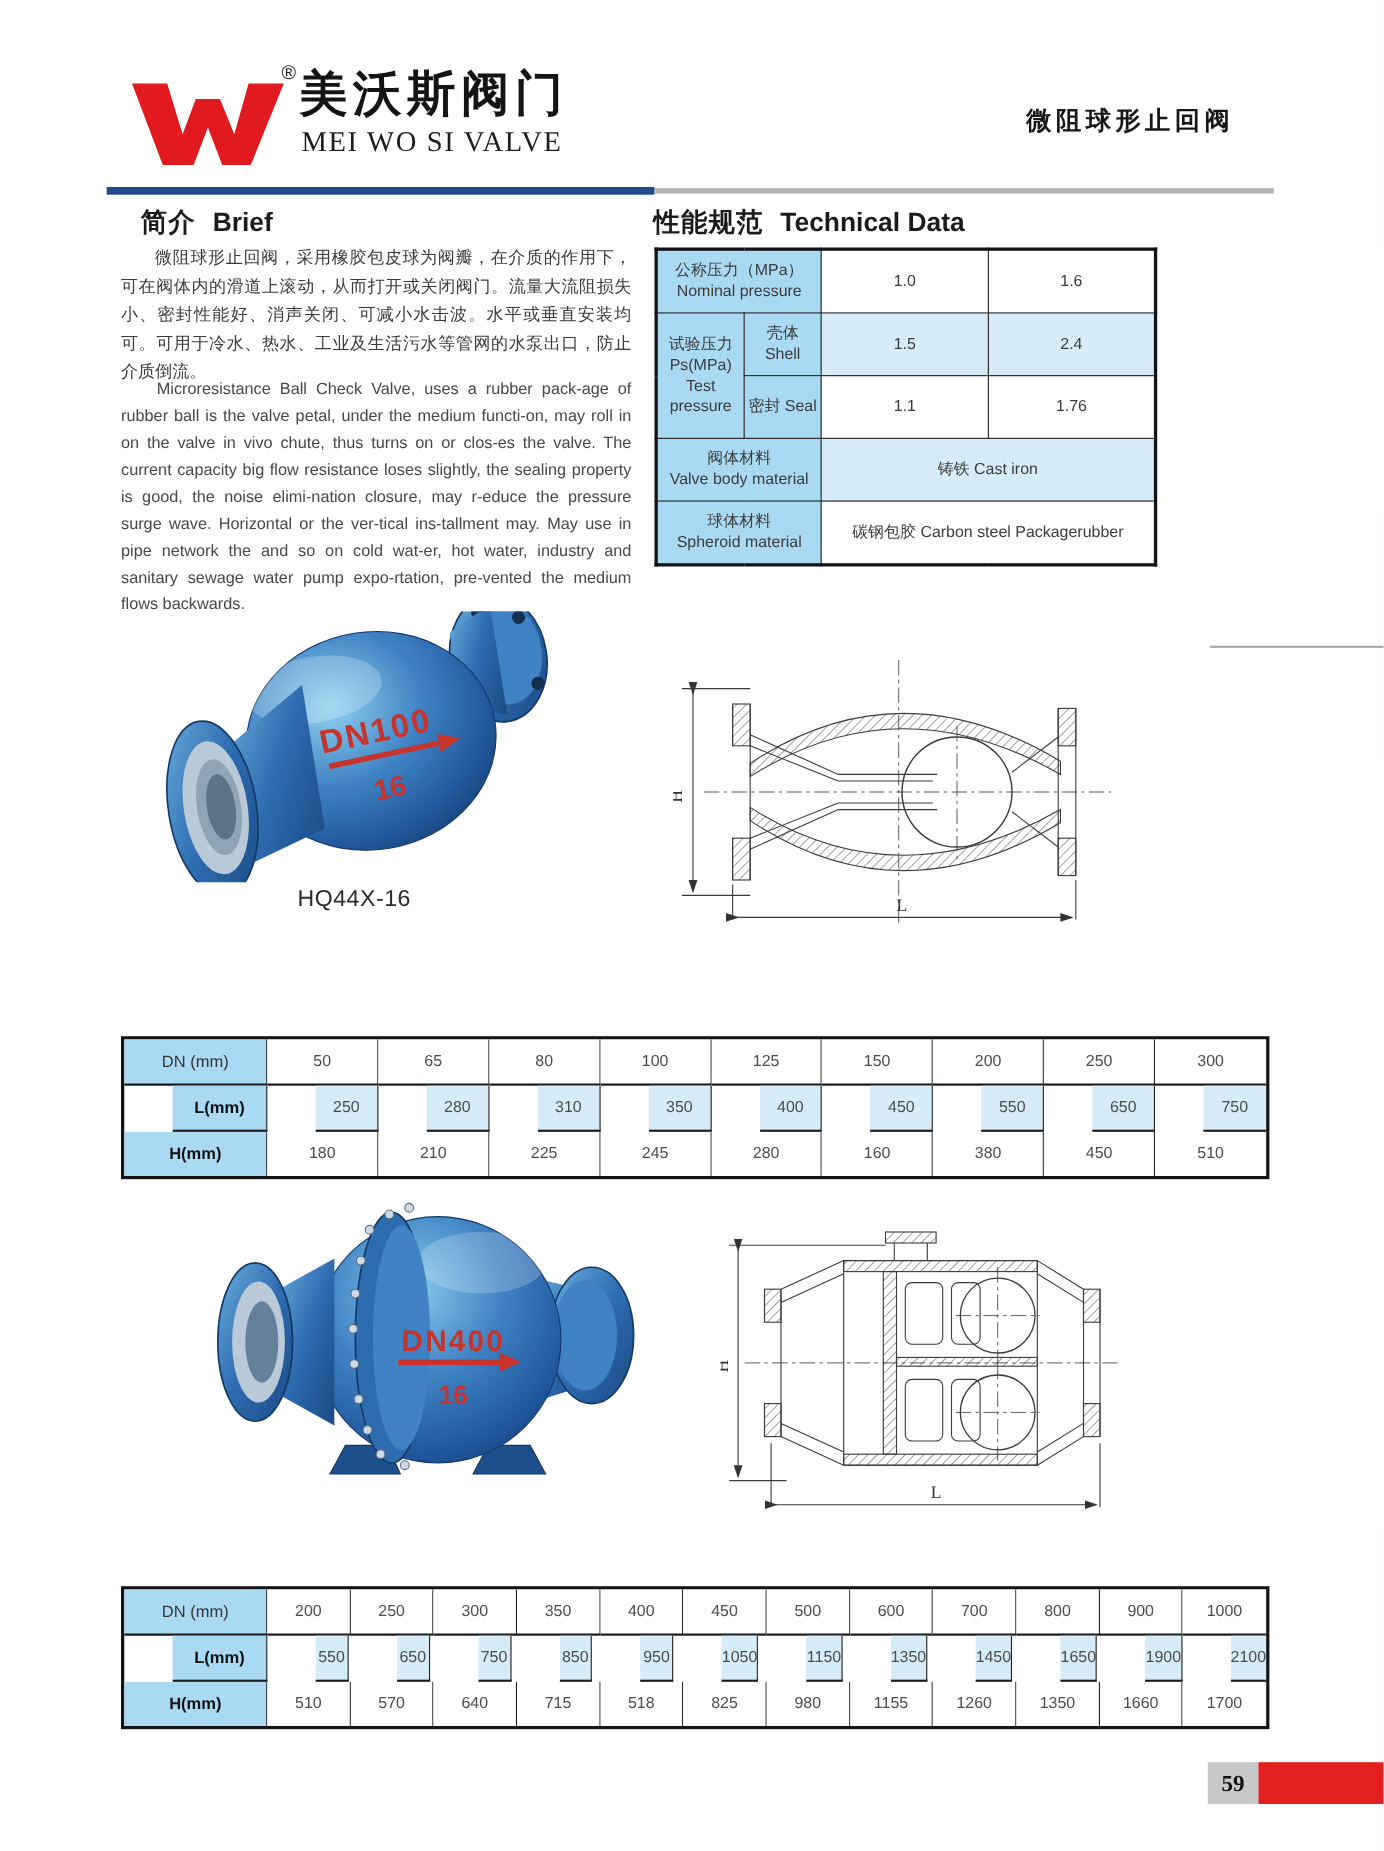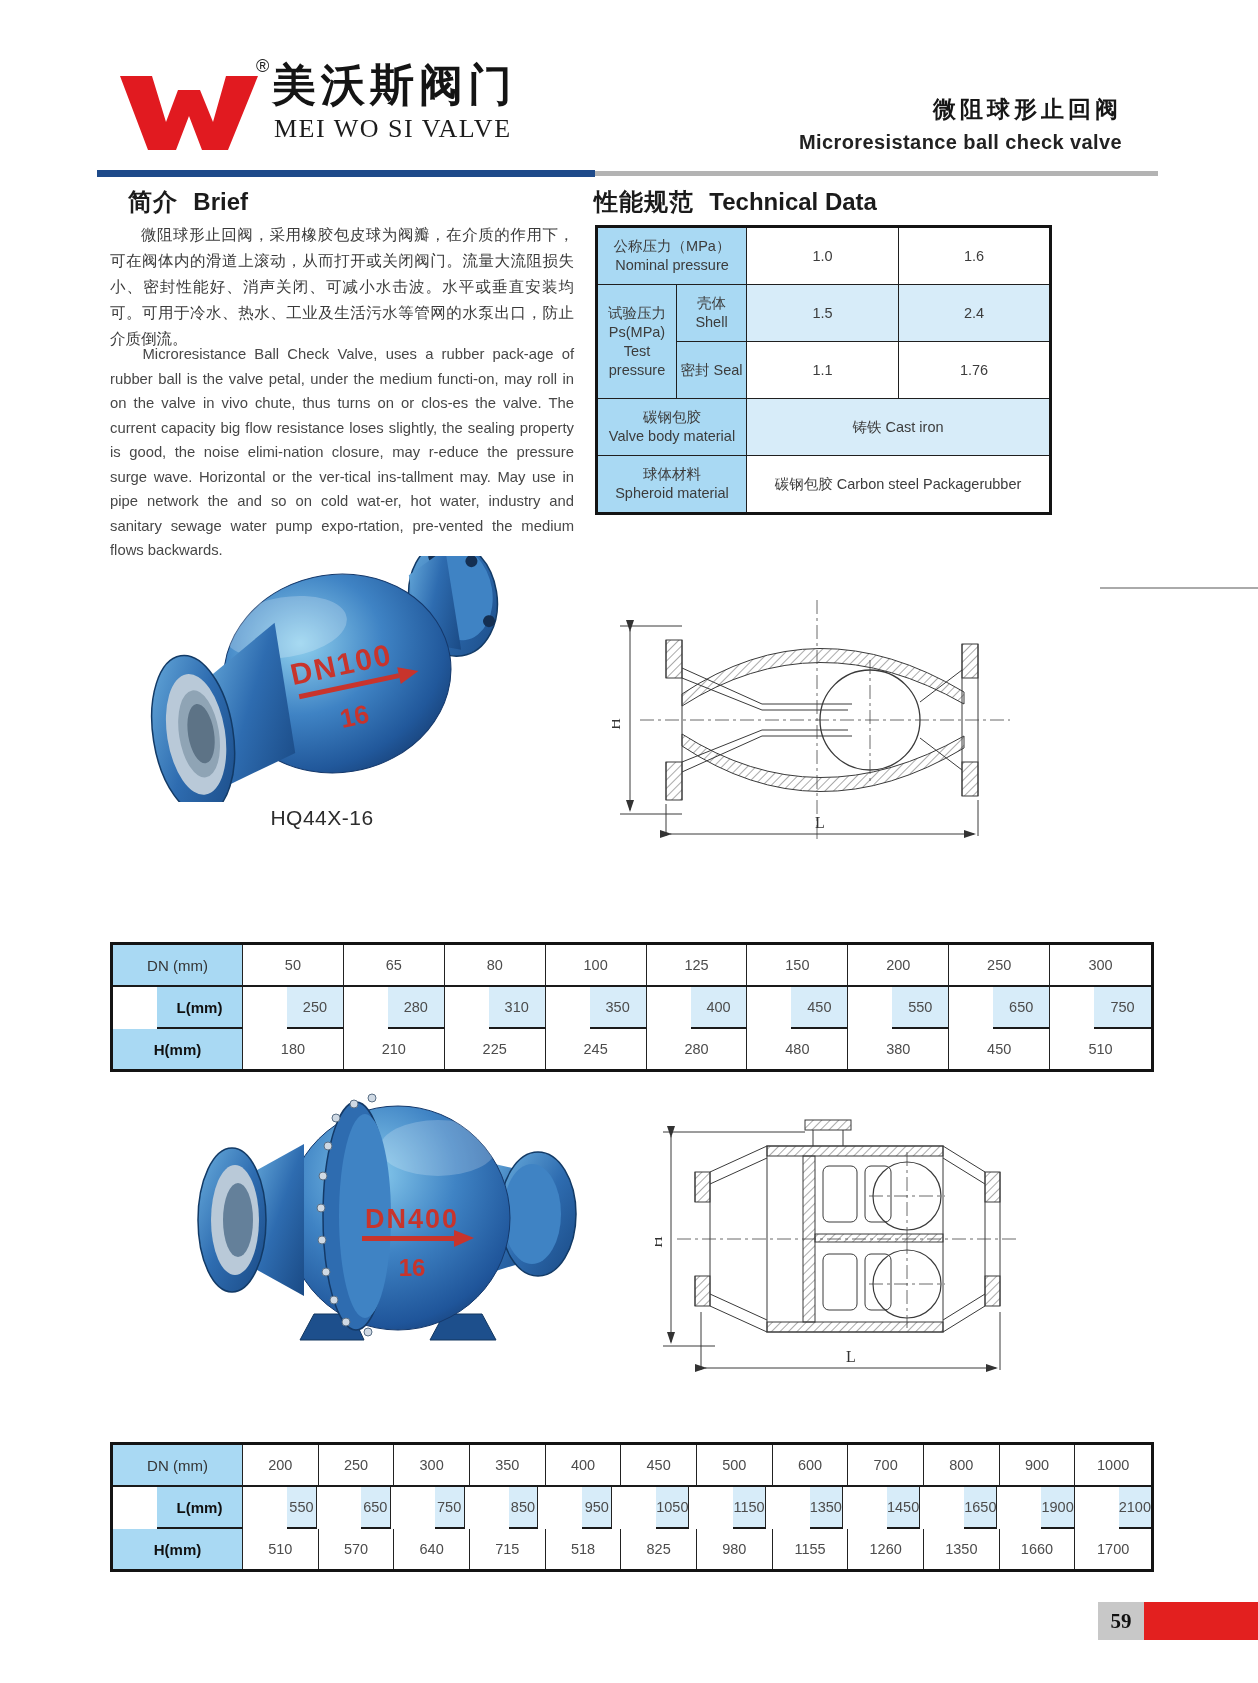--- a/index.html
+++ b/index.html
@@ -72,21 +72,20 @@
     <svg width="150" height="90" viewBox="0 0 150 90">
       <path d="M2,12 L34,12 L48,58 L60,26 L82,26 L95,58 L108,12 L140,12 L110,86 L84,86 L71,52 L58,86 L30,86 Z" fill="#e11a20"></path>
     </svg>
     <span class="abs" style="left:138px;top:-8px;font-size:18px;color:#222;">®</span>
   </div>
   <div class="abs brand-cn" style="left:272px;top:56px;">美沃斯阀门</div>
   <div class="abs brand-en" style="left:274px;top:114px;">MEI WO SI VALVE</div>
 
   <div class="abs title-box" style="right:136px;top:94px;width:420px;">
     <div class="title-cn">微阻球形止回阀</div>
-    <div class="title-en">Microresistance ball check valve</div>
   </div>
 
   <div class="abs rule-blue" style="left:97px;top:170px;width:498px;"></div>
   <div class="abs rule-gray" style="left:595px;top:171px;width:563px;"></div>
 
   <div class="abs h2" style="left:128px;top:186px;">
     <span>简介</span>&nbsp;&nbsp;<span class="en">Brief</span>
   </div>
   <div class="abs para-cn" style="left:110px;top:222px;">微阻球形止回阀，采用橡胶包皮球为阀瓣，在介质的作用下，可在阀体内的滑道上滚动，从而打开或关闭阀门。流量大流阻损失小、密封性能好、消声关闭、可减小水击波。水平或垂直安装均可。可用于冷水、热水、工业及生活污水等管网的水泵出口，防止介质倒流。</div>
   <div class="abs para-en" style="left:110px;top:342px;">Microresistance Ball Check Valve, uses a rubber pack-age of rubber ball is the valve petal, under the medium functi-on, may roll in on the valve in vivo chute, thus turns on or clos-es the valve. The current capacity big flow resistance loses slightly, the sealing property is good, the noise elimi-nation closure, may r-educe the pressure surge wave. Horizontal or the ver-tical ins-tallment may. May use in pipe network the and so on cold wat-er, hot water, industry and sanitary sewage water pump expo-rtation, pre-vented the medium flows backwards.</div>
@@ -121,21 +120,21 @@
       <td class="lt">1.5</td>
       <td class="lt">2.4</td>
     </tr>
     <tr>
       <td class="hd">密封 Seal</td>
       <td>1.1</td>
       <td>1.76</td>
     </tr>
     <tr>
       <td class="hd" colspan="2">
-        <div>碳钢包胶</div>
+        <div>阀体材料</div>
         <div>Valve body material</div>
       </td>
       <td class="lt" colspan="2">铸铁 Cast iron</td>
     </tr>
     <tr>
       <td class="hd" colspan="2">
         <div>球体材料</div>
         <div>Spheroid material</div>
       </td>
       <td colspan="2">碳钢包胶 Carbon steel Packagerubber</td>
@@ -272,21 +271,21 @@
         <div>650</div>
         <div>750</div>
       </div>
     <div class="dim-row dim-row-9">
       <div class="lbl bold">H(mm)</div>
     <div>180</div>
         <div>210</div>
         <div>225</div>
         <div>245</div>
         <div>280</div>
-        <div>480</div>
+        <div>160</div>
         <div>380</div>
         <div>450</div>
         <div>510</div>
       </div>
   </div>
 
   <div class="abs" style="left:186px;top:1082px;">
     <svg width="400" height="262" viewBox="0 0 400 262">
       <defs>
         <radialGradient id="bodyG2" cx="40%" cy="30%" r="80%">

